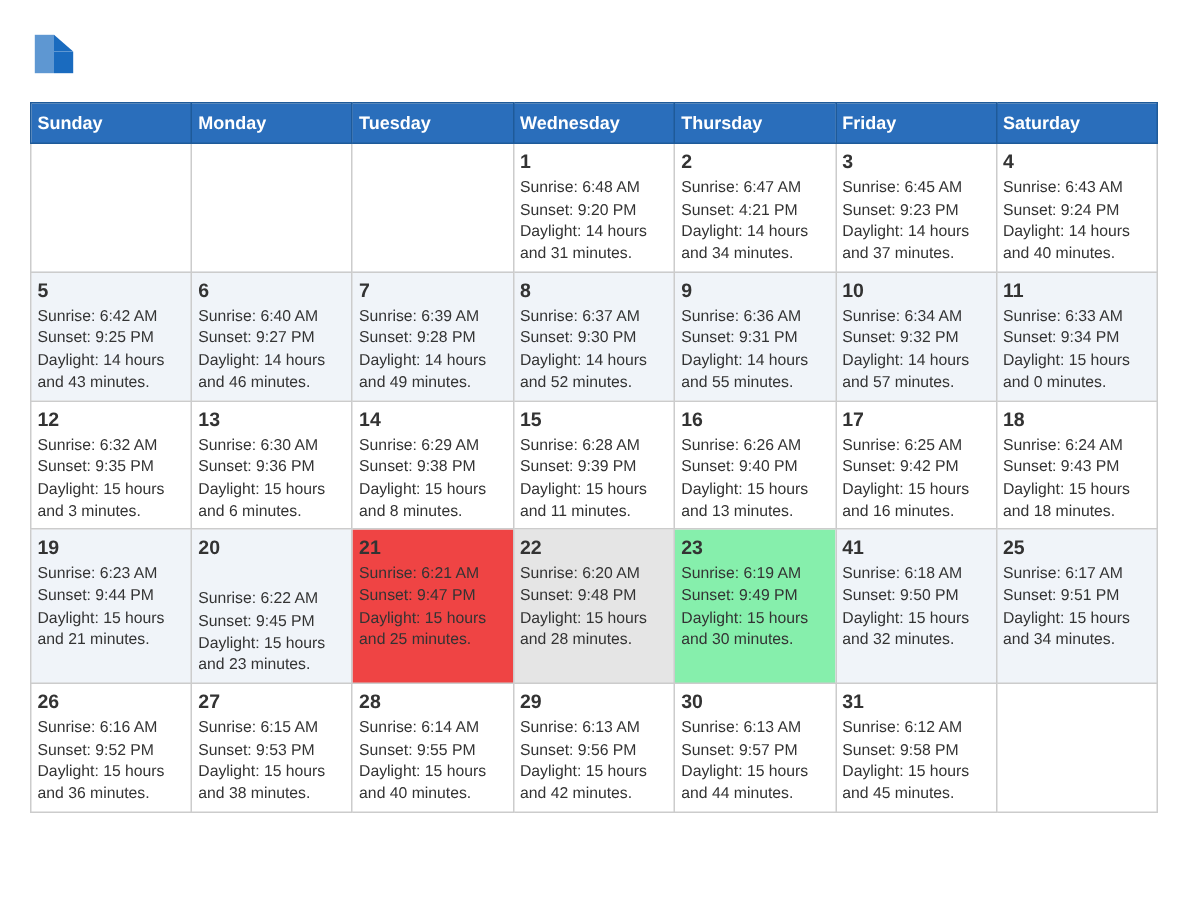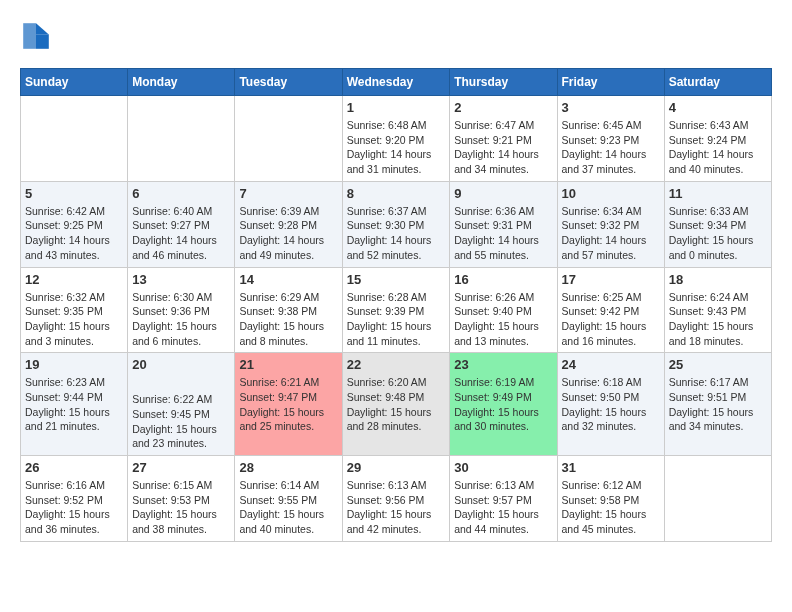--- a/index.html
+++ b/index.html
@@ -134,21 +134,21 @@
         <td class="empty-cell"></td>
         <td>
           <span class="day-number">1</span>
           <div class="day-info" style="white-space: pre-line;">Sunrise: 6:48 AM
 Sunset: 9:20 PM
 Daylight: 14 hours and 31 minutes.</div>
         </td>
         <td>
           <span class="day-number">2</span>
           <div class="day-info" style="white-space: pre-line;">Sunrise: 6:47 AM
-Sunset: 9:21 PM
+Sunset: 4:21 PM
 Daylight: 14 hours and 34 minutes.</div>
         </td>
         <td>
           <span class="day-number">3</span>
           <div class="day-info" style="white-space: pre-line;">Sunrise: 6:45 AM
 Sunset: 9:23 PM
 Daylight: 14 hours and 37 minutes.</div>
         </td>
         <td>
           <span class="day-number">4</span>
@@ -251,40 +251,40 @@
           <div class="day-info" style="white-space: pre-line;">Sunrise: 6:23 AM
 Sunset: 9:44 PM
 Daylight: 15 hours and 21 minutes.</div>
         </td>
         <td style="background: rgb(240, 244, 249);">
           <span class="day-number">20</span>
           <div class="day-info" style="white-space: pre-line; margin-top: 20px;">Sunrise: 6:22 AM
 Sunset: 9:45 PM
 Daylight: 15 hours and 23 minutes.</div>
         </td>
-        <td style="background: #fca5a5;">
+        <td style="background: #ef4444;">
           <span class="day-number">21</span>
           <div class="day-info" style="white-space: pre-line;">Sunrise: 6:21 AM
 Sunset: 9:47 PM
 Daylight: 15 hours and 25 minutes.</div>
         </td>
         <td style="background: #e5e5e5;">
           <span class="day-number">22</span>
           <div class="day-info" style="white-space: pre-line;">Sunrise: 6:20 AM
 Sunset: 9:48 PM
 Daylight: 15 hours and 28 minutes.</div>
         </td>
         <td style="background: #86efac;">
           <span class="day-number">23</span>
           <div class="day-info" style="white-space: pre-line;">Sunrise: 6:19 AM
 Sunset: 9:49 PM
 Daylight: 15 hours and 30 minutes.</div>
         </td>
         <td style="background: rgb(240, 244, 249);">
-          <span class="day-number">24</span>
+          <span class="day-number">41</span>
           <div class="day-info" style="white-space: pre-line;">Sunrise: 6:18 AM
 Sunset: 9:50 PM
 Daylight: 15 hours and 32 minutes.</div>
         </td>
         <td style="background: rgb(240, 244, 249);">
           <span class="day-number">25</span>
           <div class="day-info" style="white-space: pre-line;">Sunrise: 6:17 AM
 Sunset: 9:51 PM
 Daylight: 15 hours and 34 minutes.</div>
         </td>

